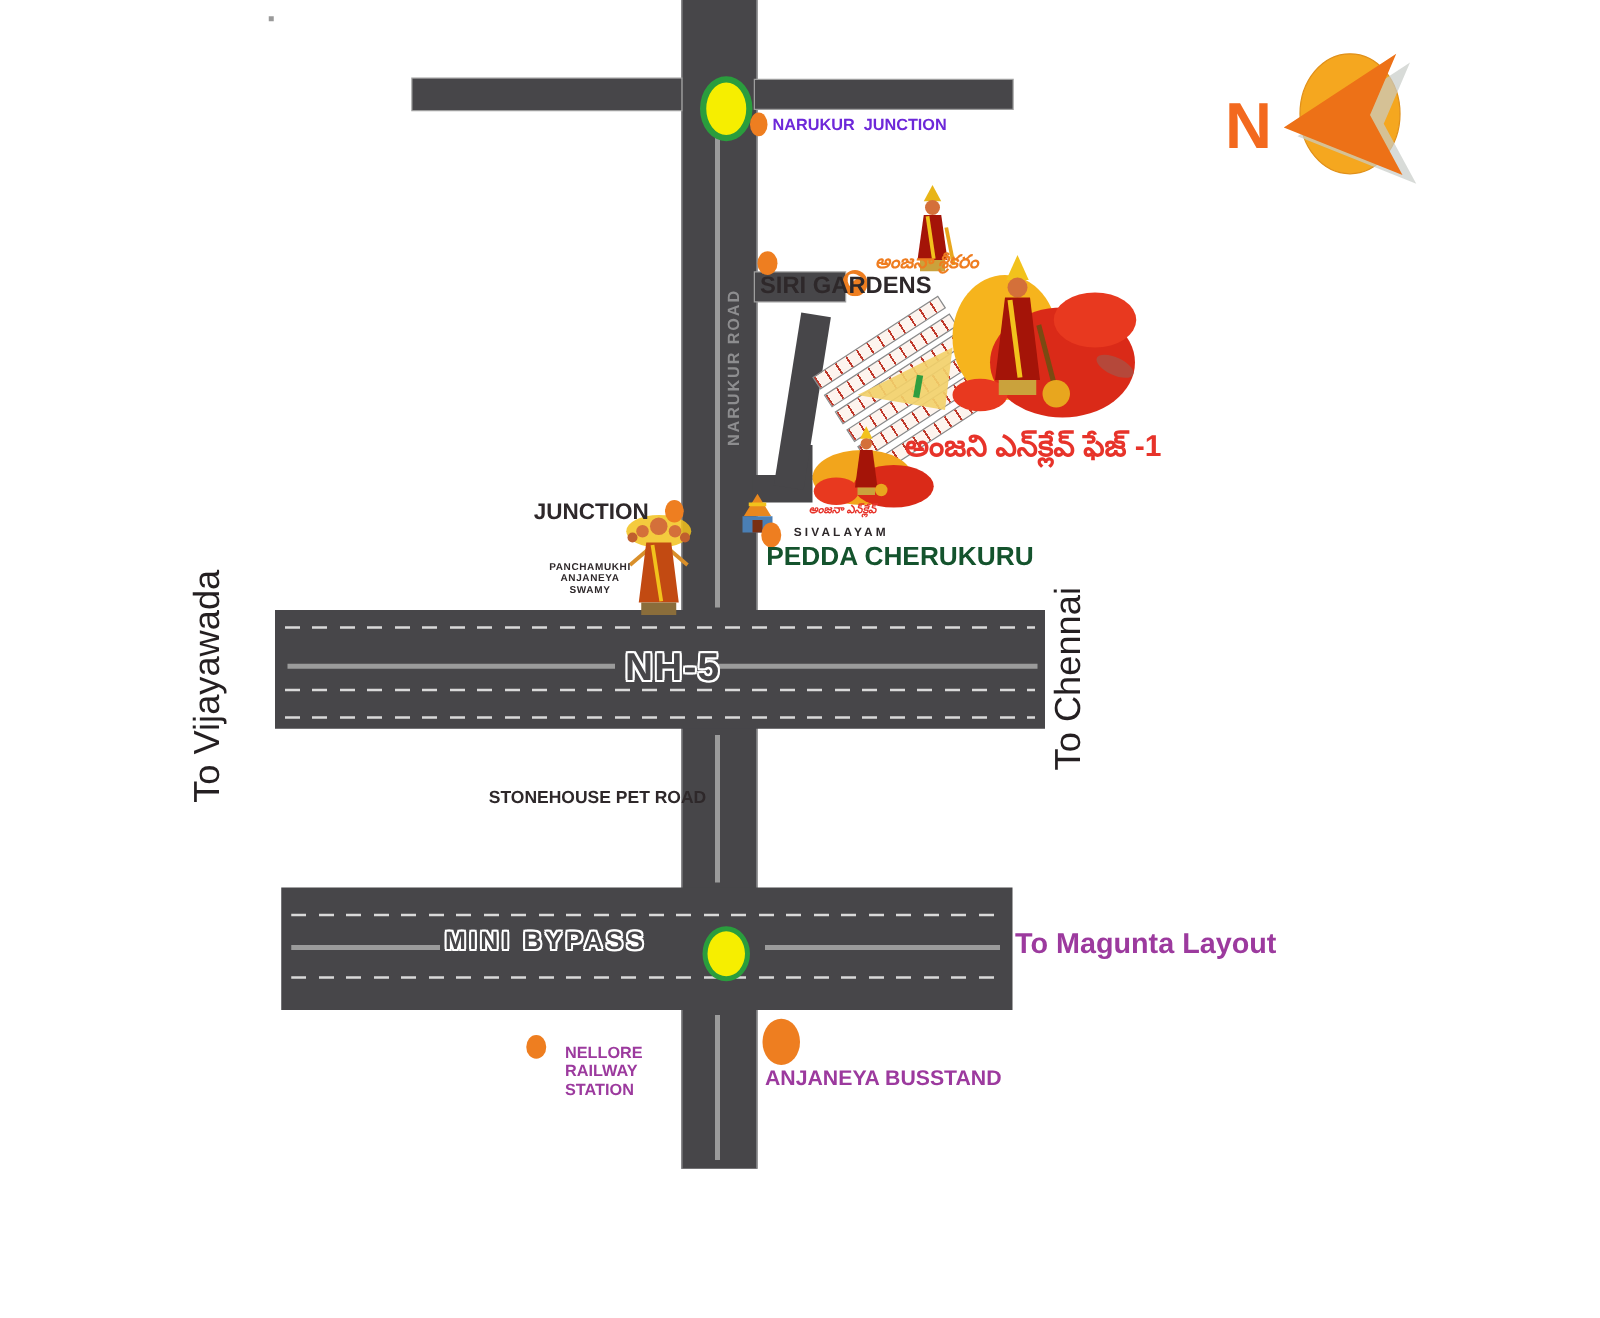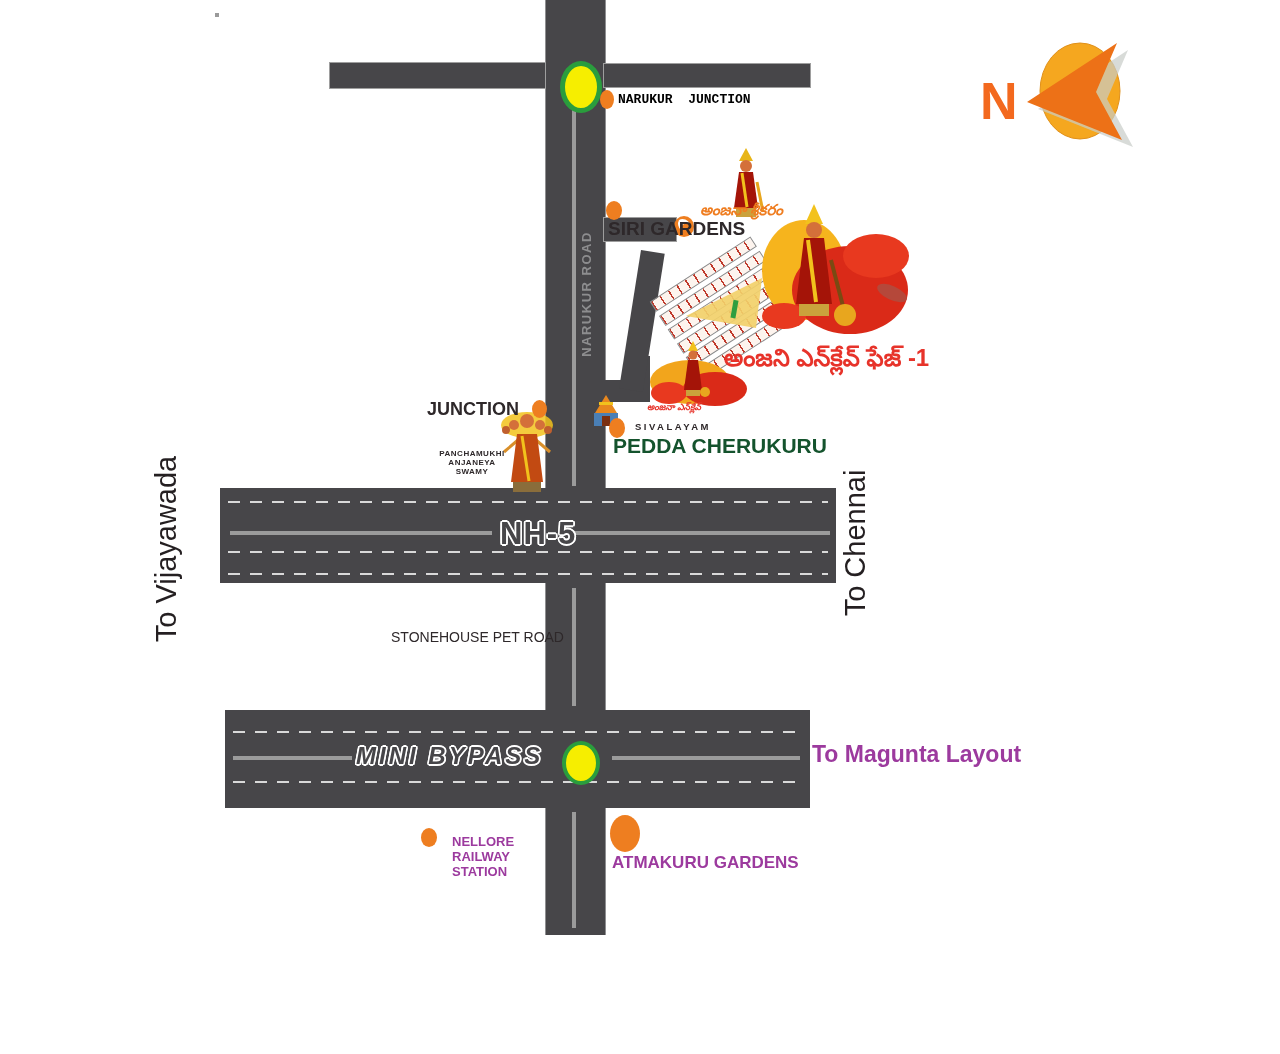--- a/index.html
+++ b/index.html
@@ -150,44 +150,44 @@
     <path d="M5,4 A8 8 0 0 1 16,8 A6 6 0 0 0 7,14 A8 8 0 0 1 5,4 Z" fill="#ffffff"></path>
   </svg>
 
   <div class="lbl" style="left:980px;top:72px;font-size:52px;font-weight:800;color:#f3691e;">N</div>
   <svg class="abs" style="left:1025px;top:30px;" width="110" height="120" viewBox="0 0 110 120">
     <ellipse cx="55" cy="61" rx="40" ry="48" fill="#f5a71f" stroke="#e0901a" stroke-width="1"></ellipse>
     <polygon points="8,76 98,17 77,66 103,114" fill="#c8ccc8" opacity="0.7" transform="translate(5,3)"></polygon>
     <polygon points="2,72 92,13 71,62 97,110" fill="#ed7117"></polygon>
   </svg>
 
-  <div class="lbl prespace" style="left:618px;top:93px;font-size:13px;color:#000000;font-family:Liberation Mono, monospace;">NARUKUR  JUNCTION</div>
+  <div class="lbl prespace" style="left:618px;top:93px;font-size:13px;color:#6d28d9;">NARUKUR  JUNCTION</div>
 
   <div class="lbl" style="left:608px;top:179px;font-size:19px;font-weight:800;color:#2e282a;margin-top:39px;">SIRI GARDENS</div>
   <div class="lbl" style="left:700px;top:201px;font-size:15px;color:#ef7d20;font-style:italic;">అంజనా శ్రీకరం</div>
 
   <div class="lbl" style="left:724px;top:344px;font-size:24px;color:#e7332a;">అంజని ఎన్‌క్లేవ్ ఫేజ్ -1</div>
   <div class="lbl" style="left:647px;top:402px;font-size:9px;color:#e7332a;font-style:italic;">అంజనా ఎన్‌క్లేవ్</div>
 
   <div class="lbl" style="left:427px;top:399px;font-size:18px;font-weight:800;color:#2e282a;">JUNCTION</div>
   <div class="lbl prelines" style="left:436px;top:449px;width:72px;font-size:8px;letter-spacing:0.5px;text-align:center;color:#2e282a;">PANCHAMUKHI
 ANJANEYA
 SWAMY</div>
 
   <div class="lbl" style="left:635px;top:422px;font-size:9.5px;letter-spacing:2.5px;color:#2e282a;">SIVALAYAM</div>
   <div class="lbl" style="left:613px;top:434px;font-size:21px;font-weight:800;color:#14532d;">PEDDA CHERUKURU</div>
 
   <div class="lbl road-text" style="left:500px;top:516px;font-size:31px;letter-spacing:1px;">NH-5</div>
-  <div class="lbl" style="left:391px;top:629px;font-size:14px;font-weight:400;color:#2e282a;">STONEHOUSE PET ROAD</div>
-  <div class="lbl road-text" style="left:356px;top:742px;font-size:24px;letter-spacing:3px;font-weight:600;font-style:italic;">MINI BYPASS</div>
+  <div class="lbl" style="left:391px;top:629px;font-size:14px;font-weight:700;color:#2e282a;">STONEHOUSE PET ROAD</div>
+  <div class="lbl road-text" style="left:356px;top:742px;font-size:20px;letter-spacing:3px;font-weight:600;">MINI BYPASS</div>
 
   <div class="lbl" style="left:812px;top:741px;font-size:23px;color:#9c3a9e;">To Magunta Layout</div>
 
   <div class="lbl prelines" style="left:452px;top:835px;font-size:13px;font-weight:800;color:#9c3a9e;">NELLORE
 RAILWAY
 STATION</div>
-  <div class="lbl" style="left:612px;top:853px;font-size:17px;font-weight:800;color:#9c3a9e;">ATMAKURU GARDENS</div>
+  <div class="lbl" style="left:612px;top:853px;font-size:17px;font-weight:800;color:#9c3a9e;">ANJANEYA BUSSTAND</div>
 
   <div class="lbl rot" style="left:69px;top:530px;width:200px;height:38px;font-size:29px;font-weight:500;color:#241f21;text-align:center;">To Vijayawada</div>
   <div class="lbl rot" style="left:772px;top:525px;width:170px;height:36px;font-size:29px;font-weight:500;color:#241f21;text-align:center;">To Chennai</div>
   <div class="lbl rot" style="left:523px;top:286px;width:130px;height:16px;font-size:13px;letter-spacing:1.5px;color:#8d8d8f;text-align:center;">NARUKUR ROAD</div>
 
 </div>
 
 </body></html>

